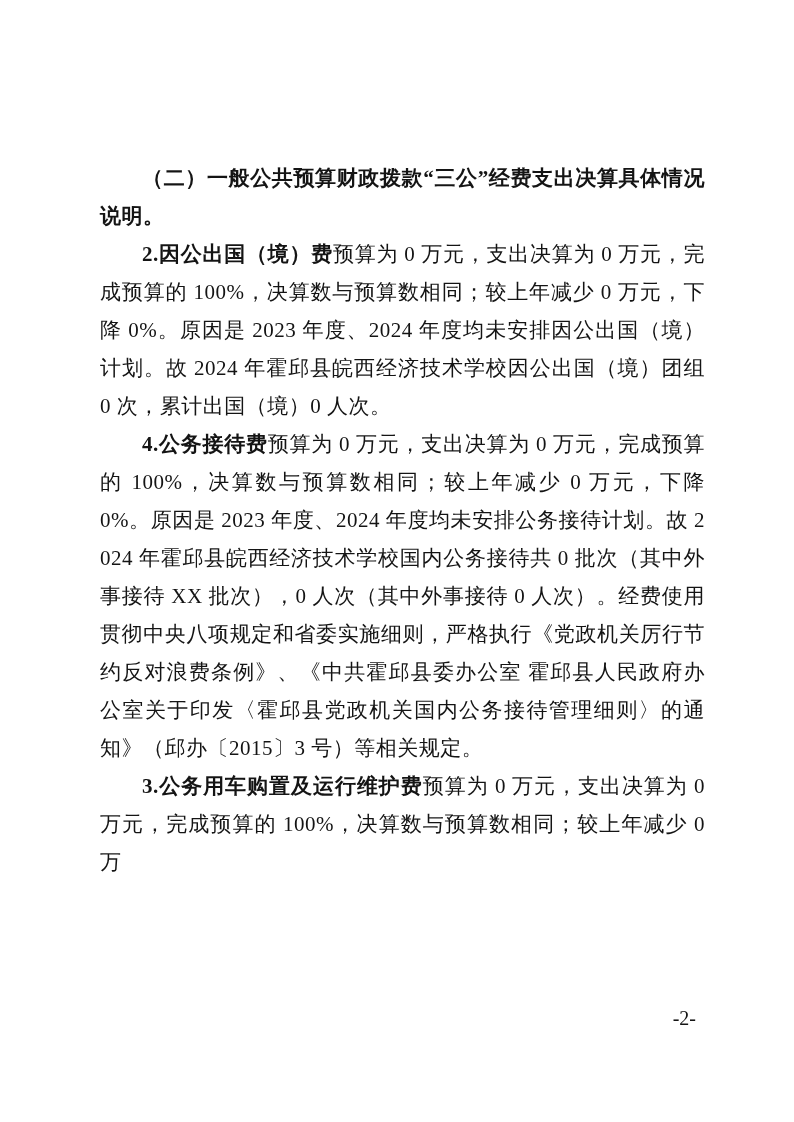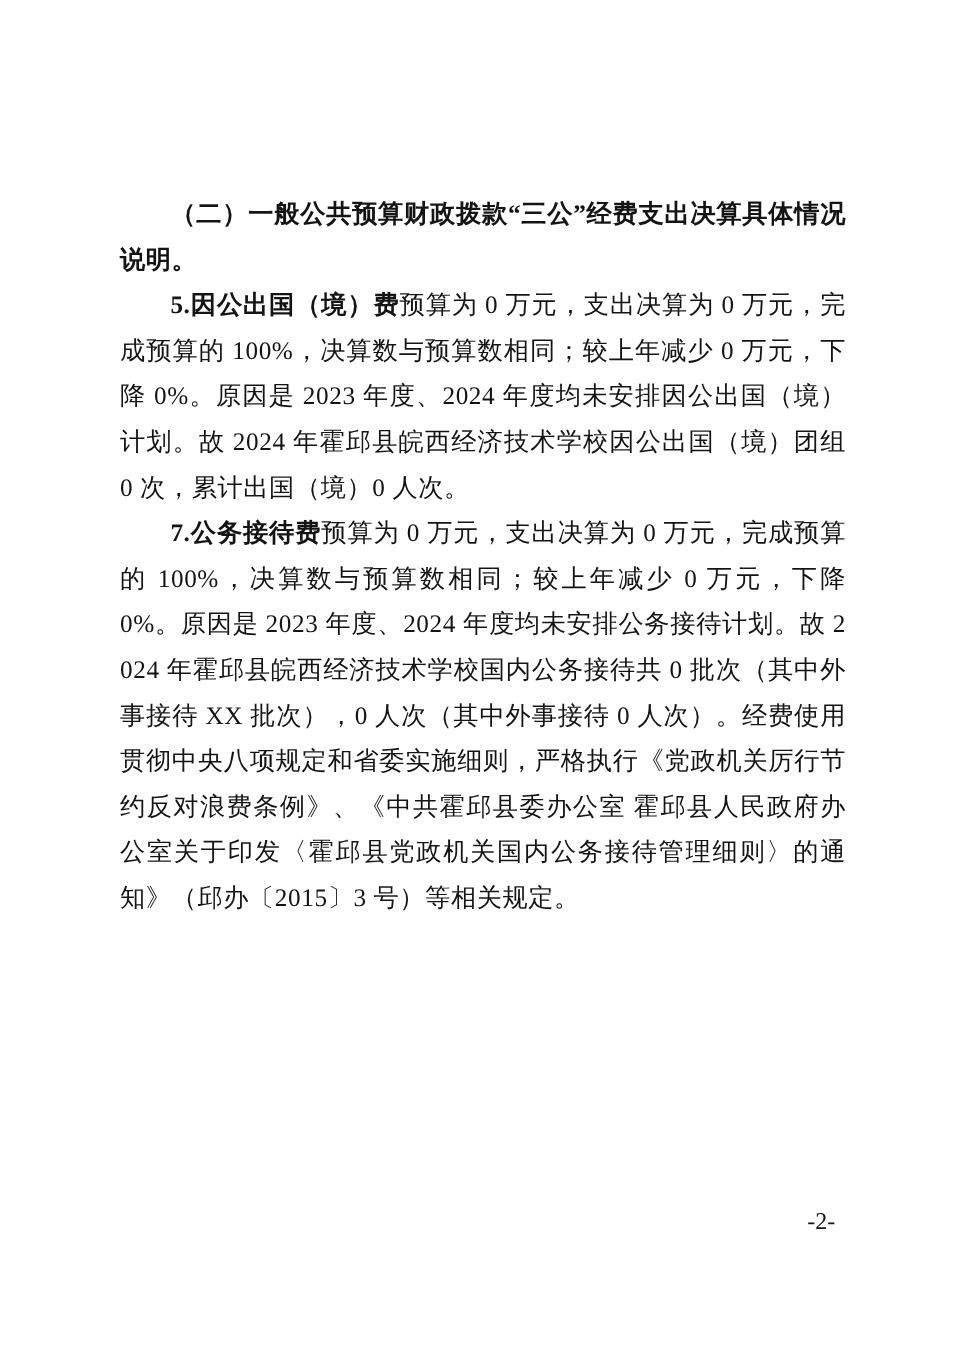--- a/index.html
+++ b/index.html
@@ -50,20 +50,21 @@
   }
 </style>
 </head>
 <body>
 
 <div class="page">
 
   <p class="para heading">（二）一般公共预算财政拨款“三公”经费支出决算具体情况说明。</p>
 
 
-  <p class="para"><span class="lead">5.因公出国（境）费</span><span>预算为 0 万元，支出决算为 0 万元，完成预算的 100%，决算数与预算数相同；较上年减少 0 万元，下降 0%。原因是 2023 年度、2024 年度均未安排因公出国（境）计划。故 2024 年霍邱县皖西经济技术学校因公出国（境）团组 0 次，累计出国（境）0 人次。</span></p>
+  <p class="para"><span class="lead">2.因公出国（境）费</span><span>预算为 0 万元，支出决算为 0 万元，完成预算的 100%，决算数与预算数相同；较上年减少 0 万元，下降 0%。原因是 2023 年度、2024 年度均未安排因公出国（境）计划。故 2024 年霍邱县皖西经济技术学校因公出国（境）团组 0 次，累计出国（境）0 人次。</span></p>
 
-  <p class="para"><span class="lead">7.公务接待费</span><span>预算为 0 万元，支出决算为 0 万元，完成预算的 100%，决算数与预算数相同；较上年减少 0 万元，下降 0%。原因是 2023 年度、2024 年度均未安排公务接待计划。故 2024 年霍邱县皖西经济技术学校国内公务接待共 0 批次（其中外事接待 XX 批次），0 人次（其中外事接待 0 人次）。经费使用贯彻中央八项规定和省委实施细则，严格执行《党政机关厉行节约反对浪费条例》、《中共霍邱县委办公室 霍邱县人民政府办公室关于印发〈霍邱县党政机关国内公务接待管理细则〉的通知》（邱办〔2015〕3 号）等相关规定。</span></p>
+  <p class="para"><span class="lead">4.公务接待费</span><span>预算为 0 万元，支出决算为 0 万元，完成预算的 100%，决算数与预算数相同；较上年减少 0 万元，下降 0%。原因是 2023 年度、2024 年度均未安排公务接待计划。故 2024 年霍邱县皖西经济技术学校国内公务接待共 0 批次（其中外事接待 XX 批次），0 人次（其中外事接待 0 人次）。经费使用贯彻中央八项规定和省委实施细则，严格执行《党政机关厉行节约反对浪费条例》、《中共霍邱县委办公室 霍邱县人民政府办公室关于印发〈霍邱县党政机关国内公务接待管理细则〉的通知》（邱办〔2015〕3 号）等相关规定。</span></p>
 
+  <p class="para"><span class="lead">3.公务用车购置及运行维护费</span><span>预算为 0 万元，支出决算为 0 万元，完成预算的 100%，决算数与预算数相同；较上年减少 0 万</span></p>
 
   <div class="page-number">-2-</div>
 
 </div>
 
 </body></html>

